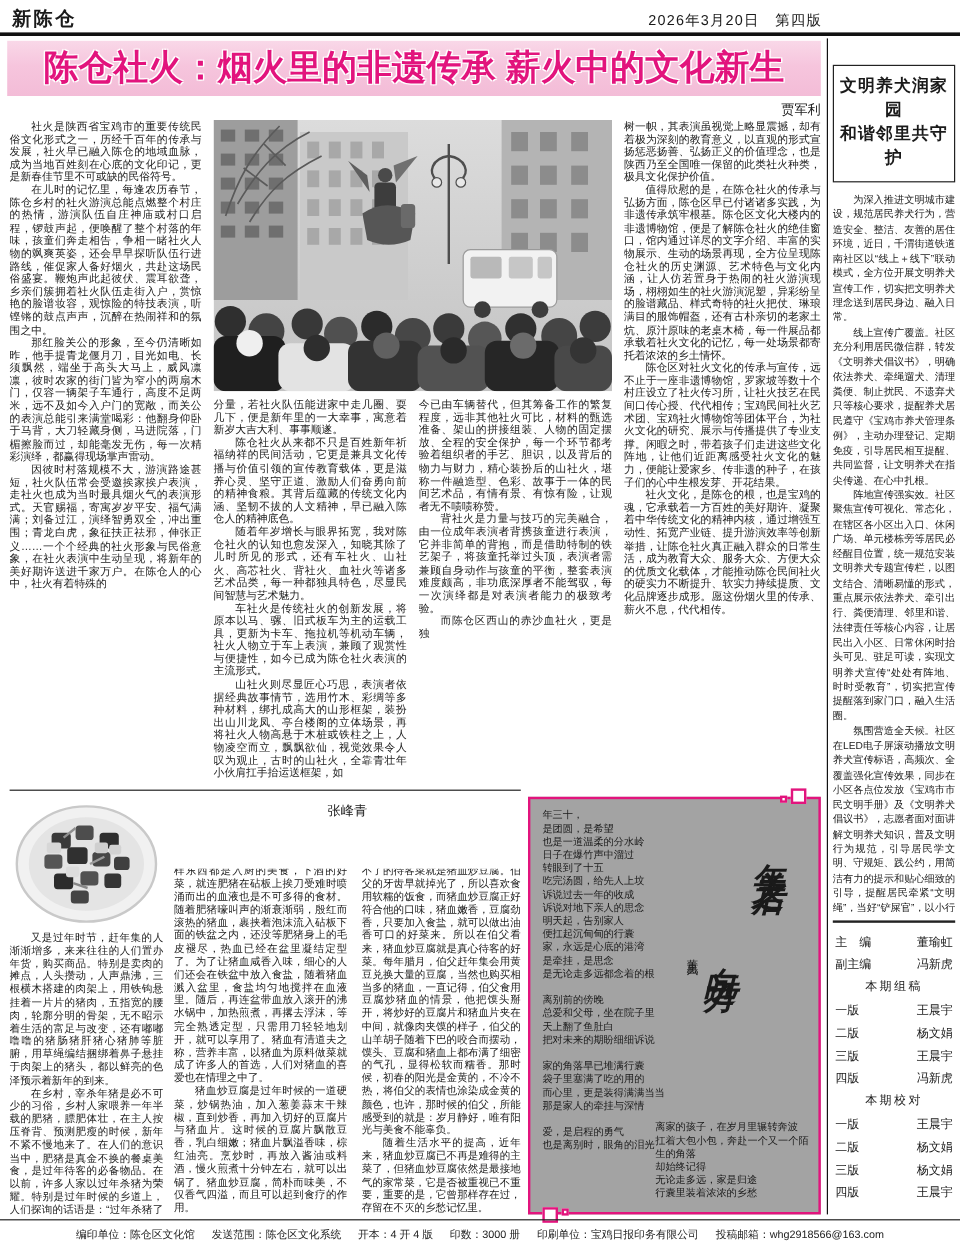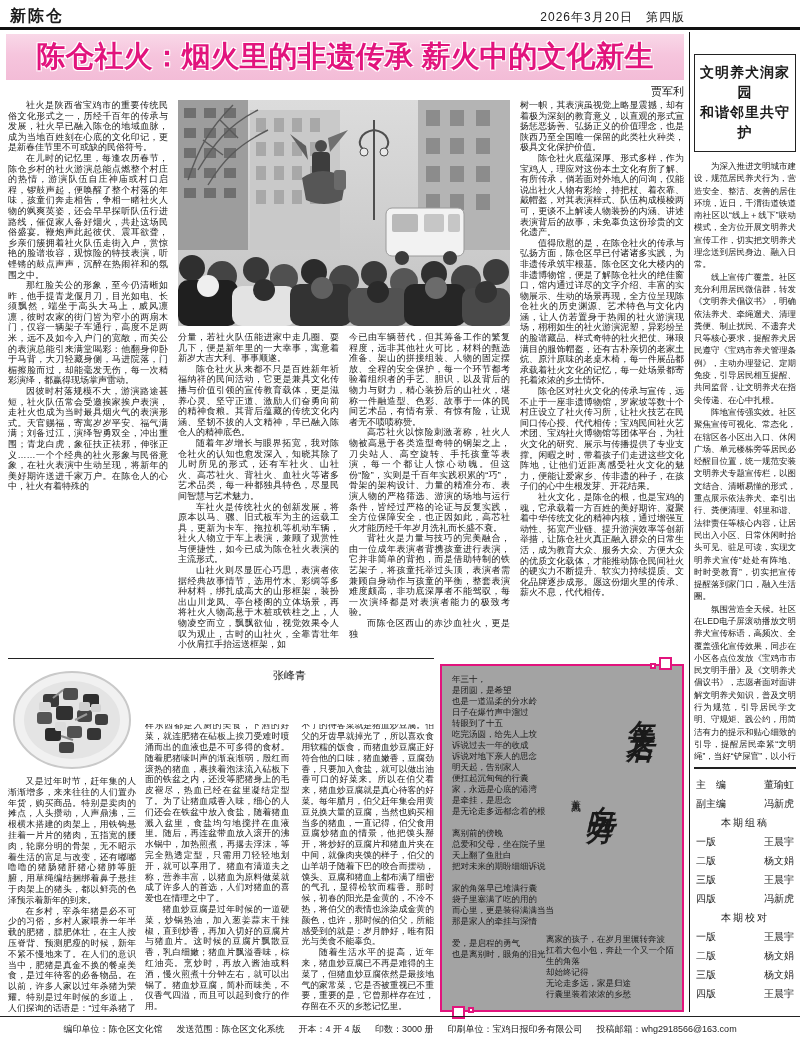--- a/index.html
+++ b/index.html
@@ -247,29 +247,27 @@
     <div class="midcols">
       <div class="acol c2 cont">
           <p class="">分量，若社火队伍能进家中走几圈、耍几下，便是新年里的一大幸事，寓意着新岁大吉大利、事事顺遂。</p>
           <p class="">陈仓社火从来都不只是百姓新年祈福纳祥的民间活动，它更是兼具文化传播与价值引领的宣传教育载体，更是滋养心灵、坚守正道、激励人们奋勇向前的精神食粮。其背后蕴藏的传统文化内涵、坚韧不拔的人文精神，早已融入陈仓人的精神底色。</p>
           <p class="">随着年岁增长与眼界拓宽，我对陈仓社火的认知也愈发深入，知晓其除了儿时所见的形式，还有车社火、山社火、高芯社火、背社火、血社火等诸多艺术品类，每一种都独具特色，尽显民间智慧与艺术魅力。</p>
           <p class="">车社火是传统社火的创新发展，将原本以马、骡、旧式板车为主的运载工具，更新为卡车、拖拉机等机动车辆，社火人物立于车上表演，兼顾了观赏性与便捷性，如今已成为陈仓社火表演的主流形式。</p>
           <p class="">山社火则尽显匠心巧思，表演者依据经典故事情节，选用竹木、彩绸等多种材料，绑扎成高大的山形框架，装扮出山川龙凤、亭台楼阁的立体场景，再将社火人物高悬于木桩或铁柱之上，人物凌空而立，飘飘欲仙，视觉效果令人叹为观止，古时的山社火，全靠青壮年小伙肩扛手抬运送框架，如</p>
         </div>
       <div class="acol c3 cont">
           <p class="">今已由车辆替代，但其筹备工作的繁复程度，远非其他社火可比，材料的甄选准备、架山的拼接组装、人物的固定摆放、全程的安全保护，每一个环节都考验着组织者的手艺、胆识，以及背后的物力与财力，精心装扮后的山社火，堪称一件融造型、色彩、故事于一体的民间艺术品，有情有景、有惊有险，让观者无不啧啧称赞。</p>
-          <p class="">高芯社火以惊险刺激著称，社火人物被高悬于各类造型奇特的钢架之上，刀尖站人、高空旋转、手托孩童等表演，每一个都让人惊心动魄。但这份“险”，实则是千百年实践积累的“巧”，骨架的架构设计、力量的精准分布、表演人物的严格筛选、游演的场地与运行条件，皆经过严格的论证与反复实践，全方位保障安全，也正因如此，高芯社火才能历经千年岁月洗礼而长盛不衰。</p>
           <p class="">背社火是力量与技巧的完美融合，由一位成年表演者背携孩童进行表演，它并非简单的背抱，而是借助特制的铁艺架子，将孩童托举过头顶，表演者需兼顾自身动作与孩童的平衡，整套表演难度颇高，非功底深厚者不能驾驭，每一次演绎都是对表演者能力的极致考验。</p>
           <p class="">而陈仓区西山的赤沙血社火，更是独</p>
         </div>
     </div>
   </div>
   <div class="acol c4 cont">
       <p class="">树一帜，其表演虽视觉上略显震撼，却有着极为深刻的教育意义，以直观的形式宣扬惩恶扬善、弘扬正义的价值理念，也是陕西乃至全国唯一保留的此类社火种类，极具文化保护价值。</p>
-      <p class="">陈仓社火底蕴深厚、形式多样，作为宝鸡人，理应对这份本土文化有所了解、有所传承，倘若面对外地人的问询，仅能说出社火人物有彩绘，持把杖、着衣靠、戴帽盔，对其表演样式、队伍构成模棱两可，更谈不上解读人物装扮的内涵、讲述表演背后的故事，未免辜负这份珍贵的文化遗产。</p>
       <p class="">值得欣慰的是，在陈仓社火的传承与弘扬方面，陈仓区早已付诸诸多实践，为非遗传承筑牢根基。陈仓区文化大楼内的非遗博物馆，便是了解陈仓社火的绝佳窗口，馆内通过详尽的文字介绍、丰富的实物展示、生动的场景再现，全方位呈现陈仓社火的历史渊源、艺术特色与文化内涵，让人仿若置身于热闹的社火游演现场，栩栩如生的社火游演泥塑，异彩纷呈的脸谱藏品、样式奇特的社火把仗、琳琅满目的服饰帽盔，还有古朴亲切的老家土炕、原汁原味的老桌木椅，每一件展品都承载着社火文化的记忆，每一处场景都寄托着浓浓的乡土情怀。</p>
       <p class="">陈仓区对社火文化的传承与宣传，远不止于一座非遗博物馆，罗家坡等数十个村庄设立了社火传习所，让社火技艺在民间口传心授、代代相传；宝鸡民间社火艺术团、宝鸡社火博物馆等团体平台，为社火文化的研究、展示与传播提供了专业支撑。闲暇之时，带着孩子们走进这些文化阵地，让他们近距离感受社火文化的魅力，便能让爱家乡、传非遗的种子，在孩子们的心中生根发芽、开花结果。</p>
       <p class="">社火文化，是陈仓的根，也是宝鸡的魂，它承载着一方百姓的美好期许、凝聚着中华传统文化的精神内核，通过增强互动性、拓宽产业链、提升游演效率等创新举措，让陈仓社火真正融入群众的日常生活，成为教育大众、服务大众、方便大众的优质文化载体，才能推动陈仓民间社火的硬实力不断提升、软实力持续提质、文化品牌逐步成形。愿这份烟火里的传承、薪火不息，代代相传。</p>
     </div>
 </div>
 
 <div class="food-divider"></div>
 
 <div class="food">
   <div class="food-left">

